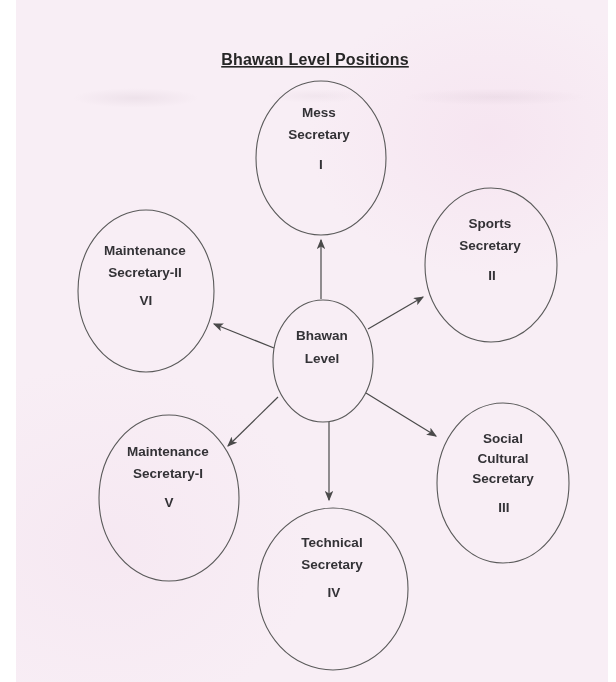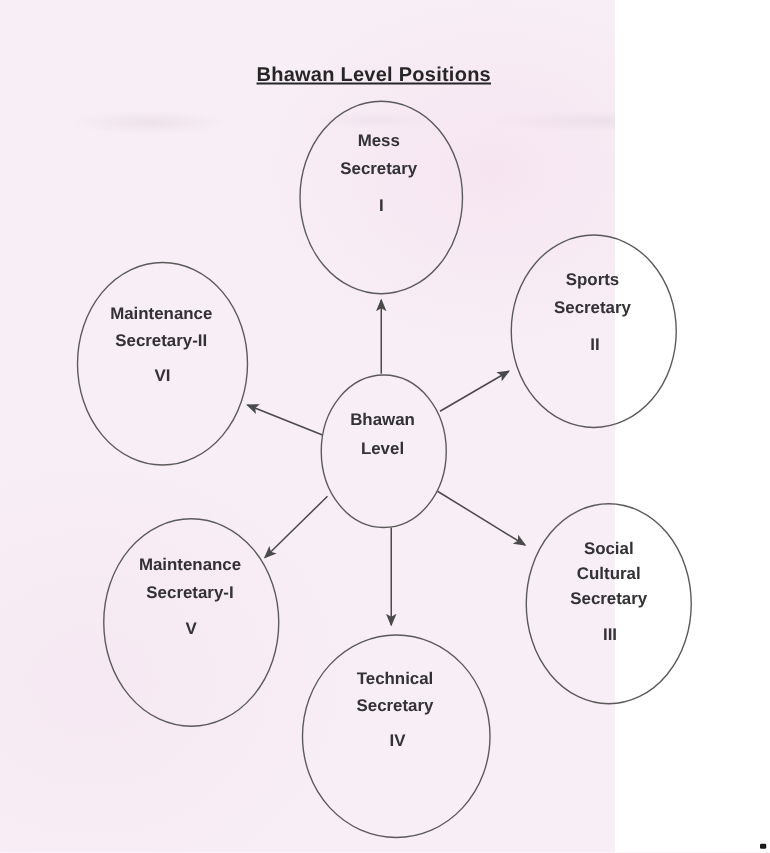--- a/index.html
+++ b/index.html
@@ -5,29 +5,30 @@
   html, body {
     margin: 0;
     padding: 0;
     width: 616px;
     height: 682px;
     overflow: hidden;
     font-family: "Liberation Sans", sans-serif;
   }
   .page {
     position: relative;
-    width: 492px;
+    width: 592px;
     height: 682px;
     background:
       radial-gradient(ellipse 90px 14px at 120px 98px, rgba(190,170,185,0.18), rgba(190,170,185,0) 70%),
       radial-gradient(ellipse 130px 12px at 480px 97px, rgba(190,170,185,0.16), rgba(190,170,185,0) 70%),
       radial-gradient(ellipse 70px 10px at 300px 96px, rgba(190,170,185,0.12), rgba(190,170,185,0) 70%),
       radial-gradient(ellipse 260px 200px at 80% 20%, rgba(244,220,236,0.5), rgba(244,220,236,0) 70%),
       radial-gradient(ellipse 300px 260px at 15% 80%, rgba(243,225,238,0.45), rgba(243,225,238,0) 70%),
       #f8eef5;
+    margin-left: 16px;
   }
   svg { position: absolute; left: 0; top: 0; }
   .node-ellipse {
     fill: none;
     stroke: #5a5a5a;
     stroke-width: 1.1;
   }
   .spoke {
     stroke: #4a4a4a;
     stroke-width: 1.2;

